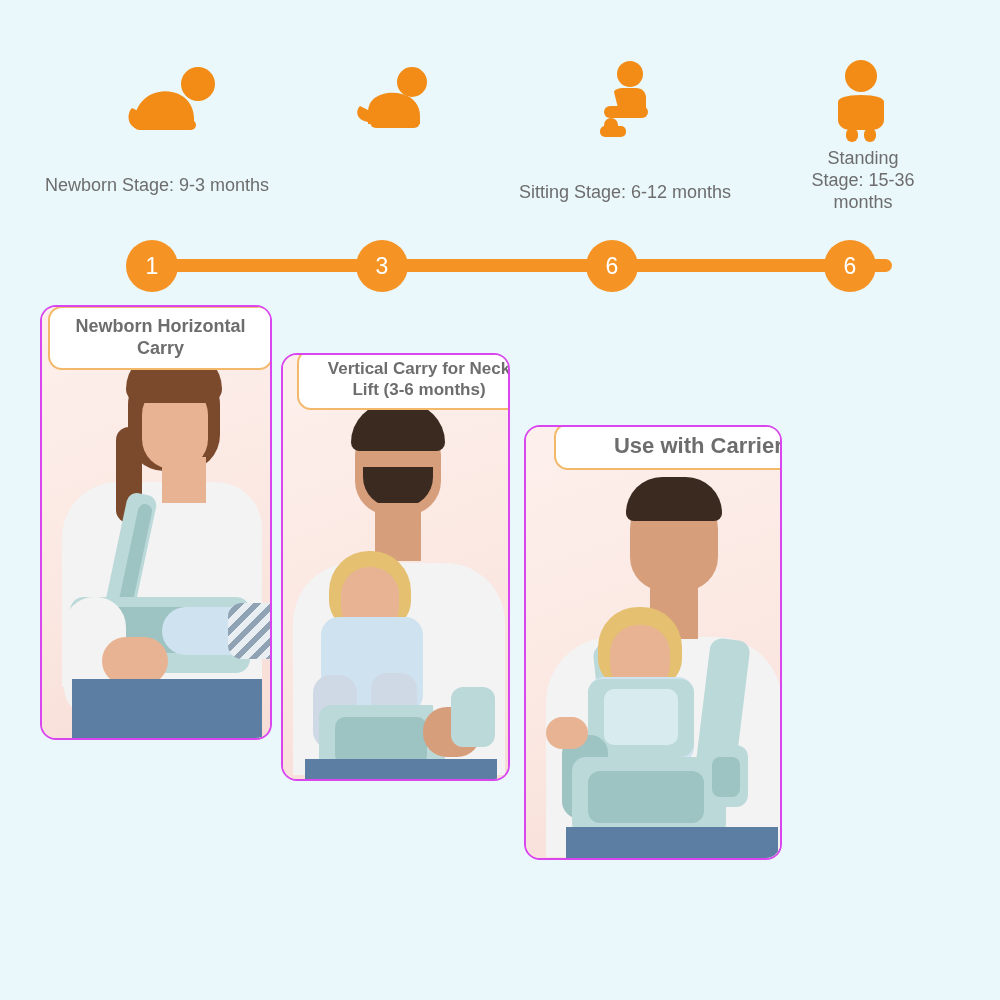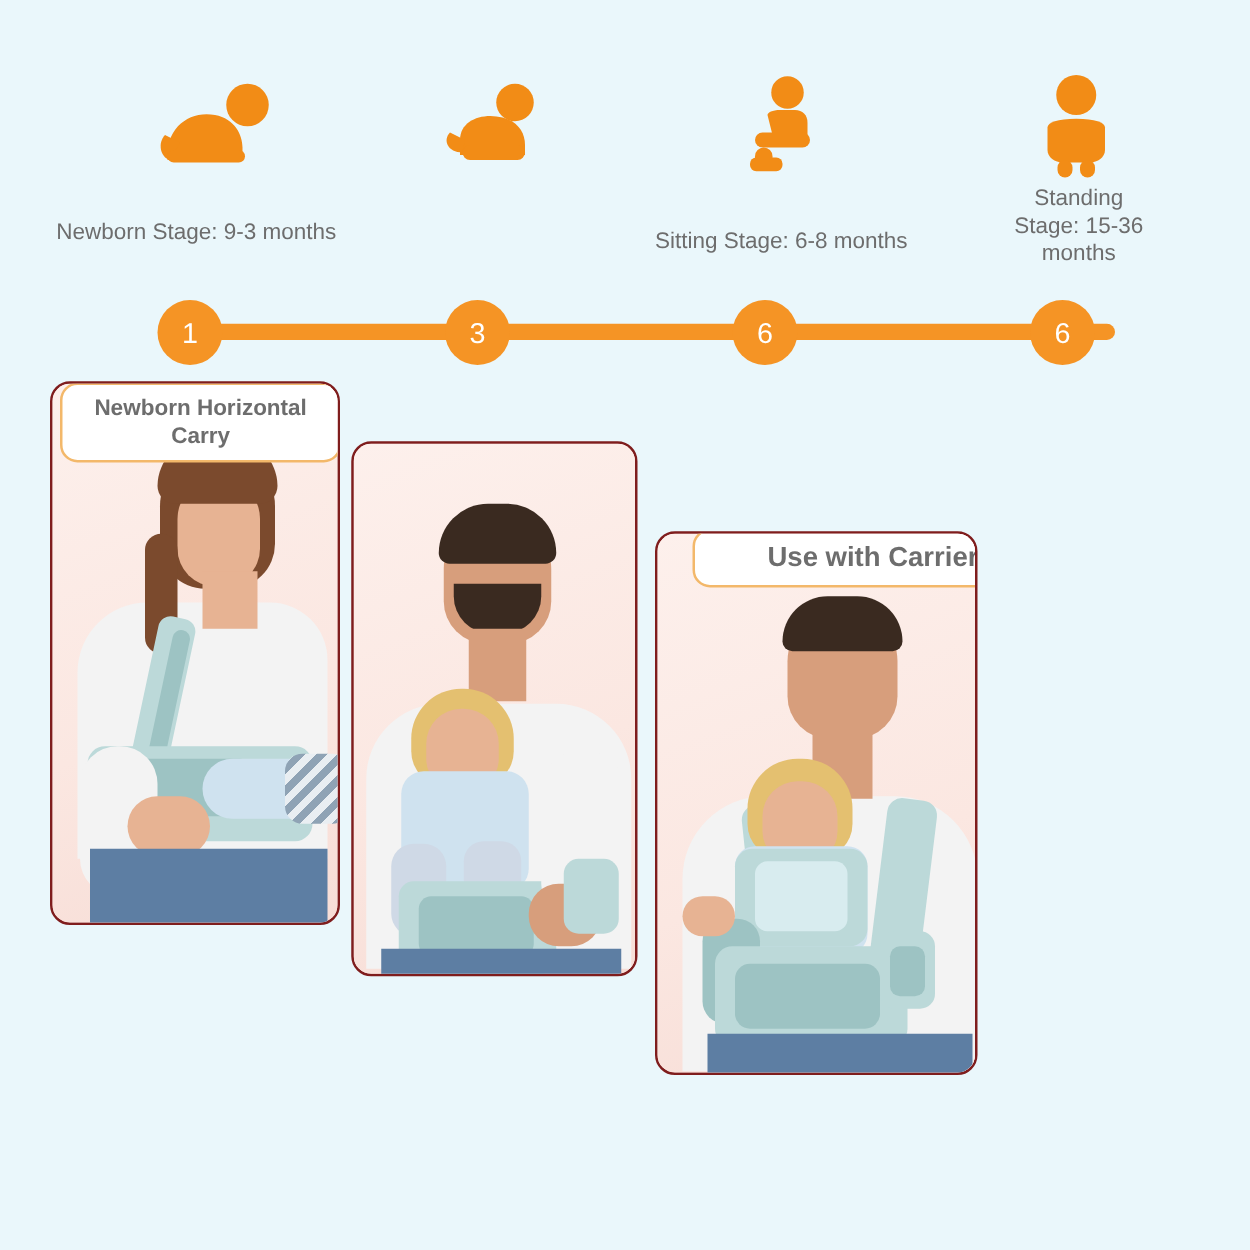--- a/index.html
+++ b/index.html
@@ -73,21 +73,21 @@
     color: #ffffff;
     font-size: 23px;
     line-height: 52px;
     text-align: center;
     font-family: "Liberation Sans", sans-serif;
   }
 
   
   .card {
     position: absolute;
-    border: 2px solid #7f1d1d;
+    border: 2px solid #d946ef;
     border-radius: 16px;
     background: #fdeeea;
     overflow: hidden;
     box-sizing: border-box;
   }
   .card-title {
     position: absolute;
     z-index: 4;
     box-sizing: border-box;
     color: #6d6d6d;
@@ -164,21 +164,21 @@
         <path d="M32 44 C32 40 40 37 55 37 C70 37 78 40 78 44 L78 62 C78 68 72 72 66 72 L44 72 C38 72 32 68 32 62 Z" fill="#f28c16"></path>
         <rect x="40" y="70" width="12" height="14" rx="6" fill="#f28c16"></rect>
         <rect x="58" y="70" width="12" height="14" rx="6" fill="#f28c16"></rect>
       </svg>
     </div>
   </div>
 
   <div class="stage-label nowrap" style="left:12px; top:175px; width:290px;">Newborn Stage: 9-3 months</div>
 
 
-  <div class="stage-label nowrap" style="left:480px; top:182px; width:290px;">Sitting Stage: 6-8 months</div>
+  <div class="stage-label nowrap" style="left:480px; top:182px; width:290px;">Sitting Stage: 6-12 months</div>
 
   <div class="stage-label" style="left:808px; top:148px; width:110px;">Standing Stage: 15-36 months</div>
 
   <div class="timeline">
     <div class="timeline-bar"></div>
     <div class="timeline-node" style="left:6px;">1</div>
     <div class="timeline-node" style="left:236px;">3</div>
     <div class="timeline-node" style="left:466px;">6</div>
     <div class="timeline-node" style="left:704px;">6</div>
   </div>
@@ -229,20 +229,21 @@
 
       <div class="sh carrier" style="left:36px; top:350px; width:126px; height:74px; border-radius:12px;"></div>
       <div class="sh carrier-d" style="left:52px; top:362px; width:92px; height:48px; border-radius:10px;"></div>
 
       <div class="sh white-top" style="left:150px; top:246px; width:66px; height:136px; border-radius:30px;"></div>
       <div class="sh skin-d" style="left:140px; top:352px; width:58px; height:50px; border-radius:24px;"></div>
       <div class="sh carrier" style="left:168px; top:332px; width:44px; height:60px; border-radius:12px;"></div>
 
       <div class="sh jeans" style="left:22px; top:404px; width:192px; height:36px;"></div>
     </div>
+    <div class="card-title" style="left:14px; top:-6px; width:244px; font-size:17px;">Vertical Carry for Neck Lift (3-6 months)</div>
   </div>
 
   <div class="card" style="left:524px; top:425px; width:258px; height:435px;">
     <div class="photo">
       <div class="bg-wall"></div>
 
       <div class="sh white-top" style="left:20px; top:210px; width:236px; height:220px; border-radius:66px 66px 0 0;"></div>
       <div class="sh skin-d" style="left:104px; top:60px; width:88px; height:104px; border-radius:42px 42px 34px 34px;"></div>
       <div class="sh hair-dark" style="left:100px; top:50px; width:96px; height:44px; border-radius:46px 46px 10px 10px;"></div>
       <div class="sh skin-d" style="left:124px; top:152px; width:48px; height:60px;"></div>

